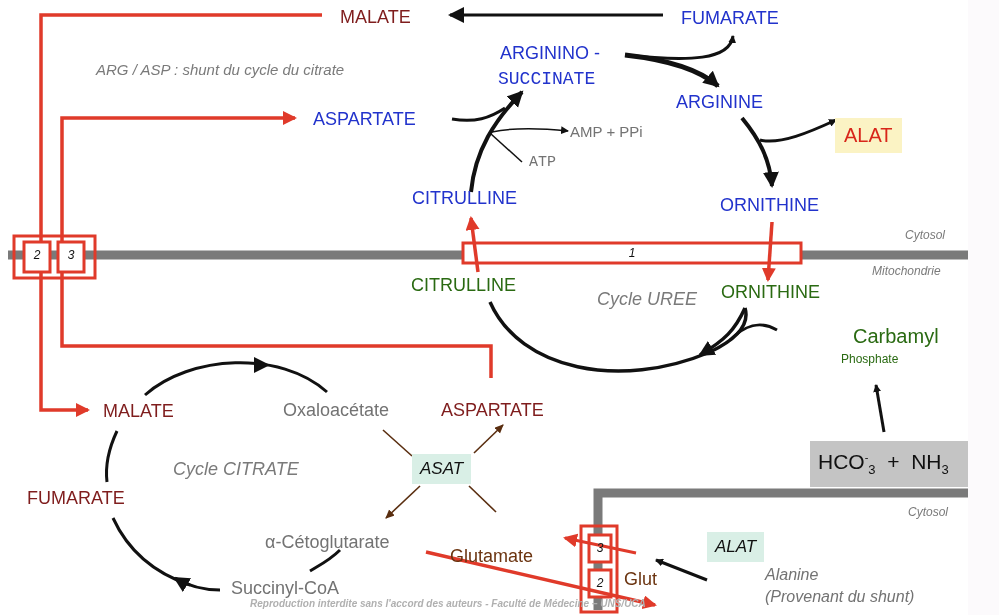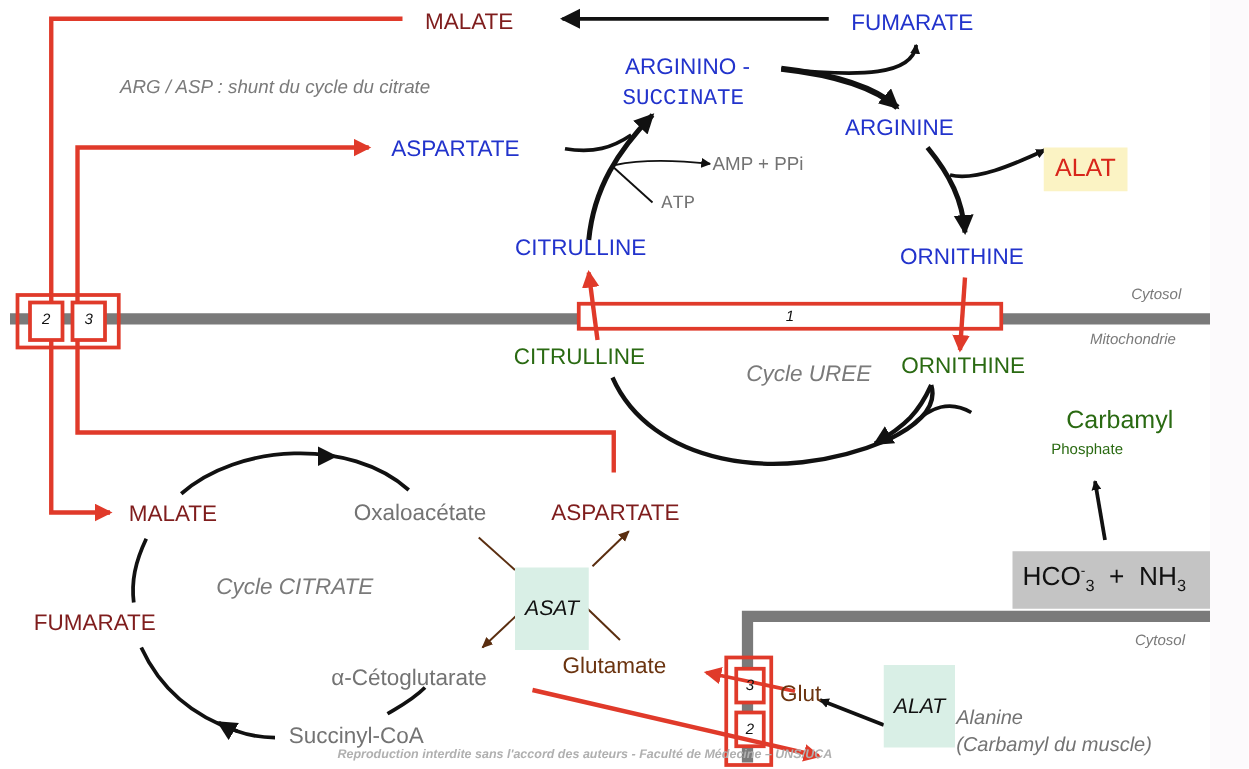--- a/index.html
+++ b/index.html
@@ -4,30 +4,30 @@
 <style>
   html, body { margin:0; padding:0; }
   body { width:999px; height:615px; background:#ffffff; position:relative; overflow:hidden;
          font-family:"Liberation Sans", sans-serif; }
   #canvas { position:absolute; left:0; top:0; width:999px; height:615px; }
   .lbl { position:absolute; white-space:nowrap; line-height:1; }
   .blue { color:#2233cc; }
   .navy { color:#7f1d1d; }
   .green { color:#2a6a12; }
   .black { color:#737373; }
-  .brown { color:#6b3410; }
+  .brown { color:#6b3410;margin-top:24px; }
   .gray-it { color:#7a7a7a; font-style:italic; }
   .big { font-size:18px; }
   .sm { font-size:15px; }
   .xs { font-size:12px; }
   .enz { position:absolute; background:#d9efe6; font-style:italic; font-size:17px; color:#111;
-         padding:23px 8px; }
+         padding:5px 8px; }
   .uree-box { position:absolute; background:#fbf3c4; color:#d8261a; font-size:20px; padding:6px 9px; }
   .hco-box { position:absolute; background:#c4c4c4; color:#111; font-size:21px; padding:9px 8px; }
-  .footer { position:absolute; left:250px; top:598px; font-size:10px; font-style:italic; font-weight:bold; color:#b0b0b0; white-space:nowrap;margin-left:20px; }
+  .footer { position:absolute; left:250px; top:598px; font-size:10px; font-style:italic; font-weight:bold; color:#b0b0b0; white-space:nowrap; }
   .rightpane { position:absolute; left:968px; top:0; width:31px; height:615px; background:#fcfafc; }
   .transp { position:absolute; font-style:italic; font-size:12px; color:#111; text-align:center; }
 </style>
 </head>
 <body>
 
 <svg id="canvas" viewBox="0 0 999 615">
   <defs>
     <marker id="ahBlack" markerWidth="10" markerHeight="10" refX="8" refY="5" orient="auto" markerUnits="strokeWidth">
       <path d="M0,0 L10,5 L0,10 z" fill="#111"></path>
@@ -147,16 +147,16 @@
 <div class="lbl black big" style="left:265px;top:533px;text-align:right;">α-Cétoglutarate</div>
 <div class="lbl brown big" style="left:450px;top:523px;">Glutamate</div>
 <div class="lbl black big" style="left:231px;top:579px;">Succinyl-CoA</div>
 
 <div class="lbl gray-it xs" style="left:908px;top:506px;">Cytosol</div>
 <div class="transp" style="left:589px;top:541px;width:22px;">3</div>
 <div class="transp" style="left:589px;top:576px;width:22px;">2</div>
 <div class="lbl brown big" style="left:624px;top:546px;">Glut</div>
 <div class="enz" style="left:707px;top:532px;">ALAT</div>
 <div class="lbl black" style="left:765px;top:567px;font-size:16px;font-style:italic;">Alanine</div>
-<div class="lbl black" style="left:765px;top:589px;font-size:16px;font-style:italic;">(Carbamyl du muscle)</div>
+<div class="lbl black" style="left:765px;top:589px;font-size:16px;font-style:italic;">(Provenant du shunt)</div>
 
 <div class="footer">Reproduction interdite  sans l'accord des auteurs - Faculté de Médecine – UNS/UCA</div>
 <div class="rightpane"></div>
 
 </body></html>

